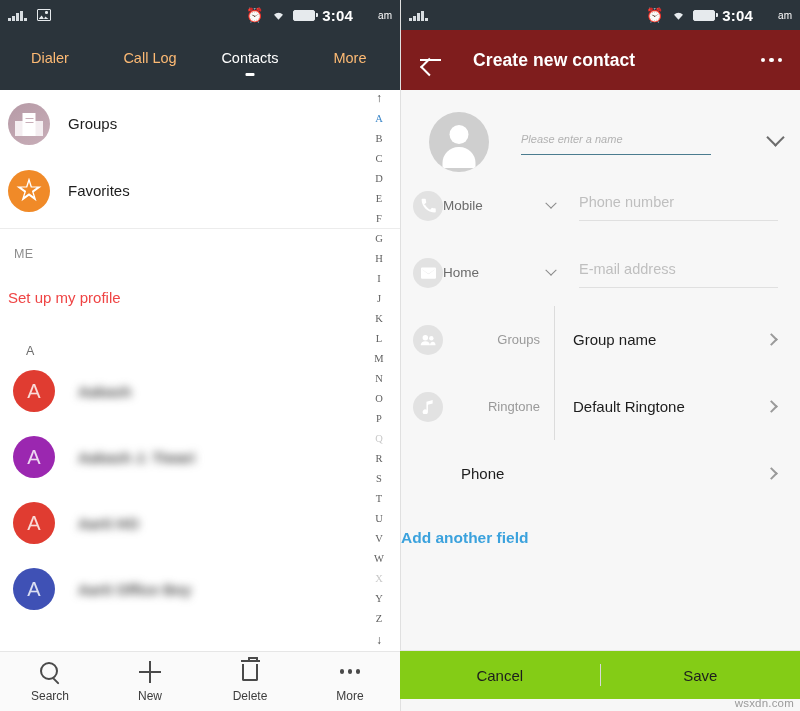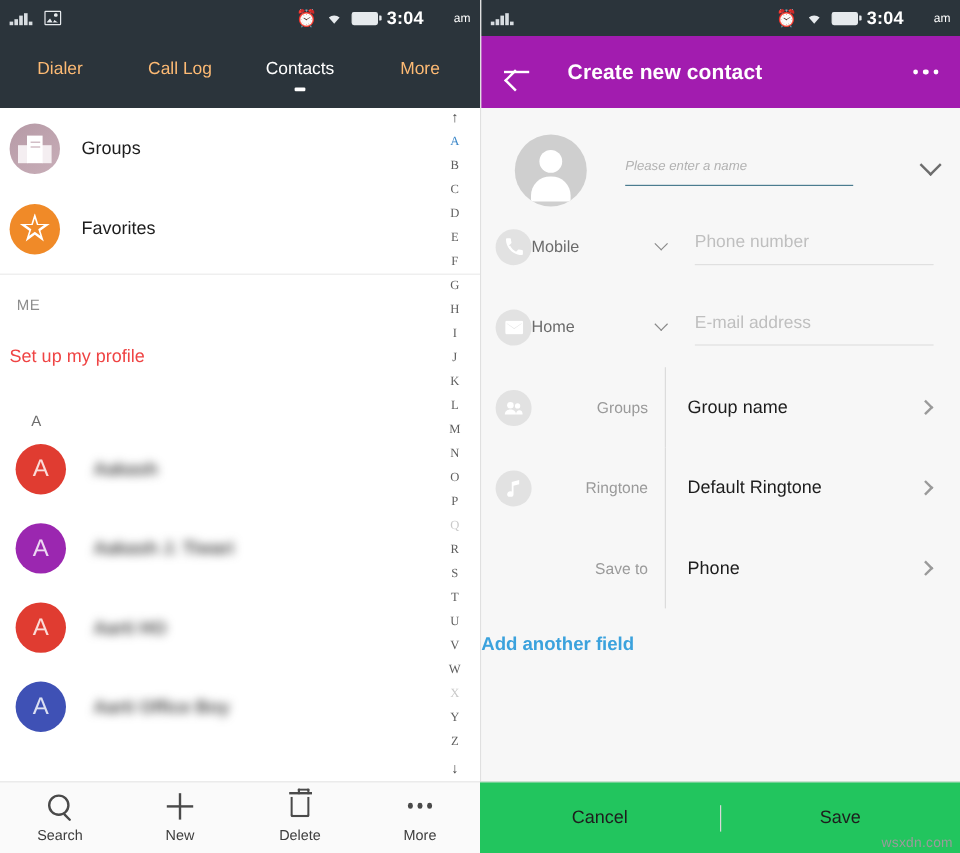--- a/index.html
+++ b/index.html
@@ -66,21 +66,21 @@
     cursor: pointer;
   }
   .tab.active { color: #ffffff; }
   .tab.active .tab-ind {
     position: absolute; left: 50%; transform: translateX(-50%);
     bottom: 4px; width: 9px; height: 3px; background: #ffffff; border-radius: 1px;
   }
 
   
   .appbar {
-    height: 60px; background: #a21caf;
+    height: 60px; background: #7f1d1d;
     display: flex; align-items: center; padding: 0 18px;
     color: #ffffff;
   }
   .back-arrow {
     width: 24px; height: 24px; position: relative; cursor: pointer; flex: 0 0 auto;
   }
   .back-arrow::before {
     content:""; position:absolute; top: 11px; left: 1px;
     width: 21px; height: 2px; background: #fff;
   }
@@ -261,22 +261,22 @@
   }
   .noicon { width: 30px; flex: 0 0 auto; }
 
   .add-field {
     color: #3ba2dd; font-size: 15.5px; font-weight: 700;
     padding-top: 22px; cursor: pointer;
   }
 
   
   .footer {
-    position: absolute; left: 400px; bottom: 0; width: 400px; height: 60px;
-    background: #22c55e; border-top: 1px solid #e6e6e6;
+    position: absolute; left: 400px; bottom: 12px; width: 400px; height: 49px;
+    background: #84cc16; border-top: 1px solid #e6e6e6;
     display: flex; align-items: center;
   }
   .footer-btn {
     flex: 1; text-align: center; font-size: 15px; color: #1d1d1d; cursor: pointer;
   }
   .footer-sep { width: 1px; height: 22px; background: #d8d8d8; }
 
   .watermark {
     position: absolute; right: 6px; bottom: 2px;
     font-size: 11.5px; color: #9b9b9b; letter-spacing: .2px;
@@ -533,21 +533,20 @@
               <path fill="#fff" d="M13 0L5 2.1v10.3a3.4 3.4 0 1 0 1.9 3v-9.2L13 4.6z"></path>
             </svg>
         </span>
         <span class="sr-label">Ringtone</span>
         <span class="sr-value">Default Ringtone</span>
         <span class="chev-right"></span>
       </div>
 
       <div class="select-row">
         <span class="noicon"></span>
-        <span class="sr-label">Save to</span>
         <span class="sr-value">Phone</span>
         <span class="chev-right"></span>
       </div>
 
       <div class="add-field">Add another field</div>
     </div>
   </div>
 
   <div class="footer">
     <span class="footer-btn">Cancel</span>

